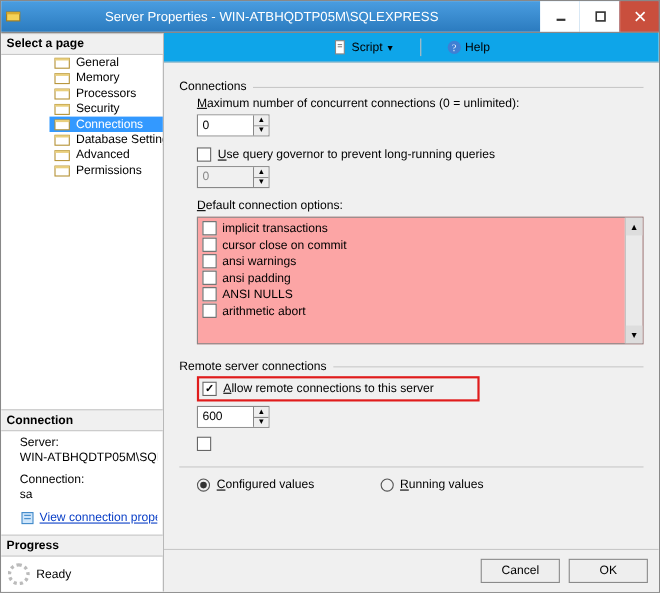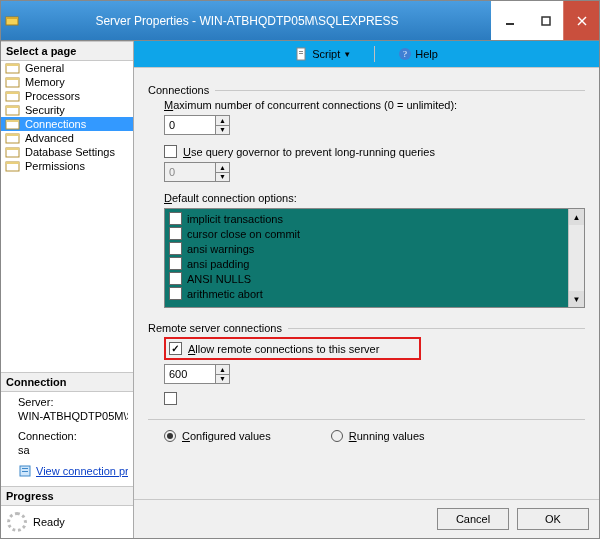--- a/index.html
+++ b/index.html
@@ -12,21 +12,21 @@
     height: 539px;
     border: 1px solid #888;
     display: flex;
     flex-direction: column;
     overflow: hidden;
   }
   
   .titlebar {
     display: flex;
     align-items: center;
-    height: 39px;
+    height: 28px;
     background: linear-gradient(#4a9de0, #2b7bbf);
     color: #fff;
     font-size: 12px;
   }
   .titlebar .icon { width: 22px; display:flex; justify-content:center; }
   .titlebar .title { flex: 1; text-align: center; padding-right: 20px; }
   .winbtns { display: flex; height: 100%; }
   .winbtn {
     width: 36px;
     display: flex;
@@ -39,35 +39,35 @@
   .winbtn.close { background: #c94f3d; color: #fff; }
   
   .content {
     flex: 1;
     display: flex;
     border-top: 1px solid #888;
     overflow: hidden;
     background: #f0f0f0;
   }
   .leftpane {
-    width: 133px;
+    width: 148px;
     display: flex;
     flex-direction: column;
     background: #fff;
     border-right: 1px solid #aaa;
   }
   .pane-header {
     font-weight: bold;
     font-size: 11px;
     background: #f0f0f0;
     border-bottom: 1px solid #c8c8c8;
     border-top: 1px solid #c8c8c8;
     padding: 3px 5px;
   }
-  .leftpane .pages { flex: none; min-height: 150px; }
+  .leftpane .pages { flex: none; min-height: 150px; padding-left: 44px; }
   .page-item {
     display: flex;
     align-items: center;
     gap: 4px;
     padding: 1px 4px;
     white-space: nowrap;
     overflow: hidden;
   }
   .page-item.selected { background: #3399ff; color: #fff; }
   .page-icon { width: 16px; height: 12px; }
@@ -110,31 +110,31 @@
     width: 50px; border: none; padding: 0 4px; font-size: 11px;
   }
   .spinbox.disabled { background:#f0f0f0; }
   .spinbox.disabled input { background:#f0f0f0; color:#888; }
   .spin-btns { display:flex; flex-direction:column; width:14px; border-left:1px solid #888;}
   .spin-btns div { flex:1; display:flex; align-items:center; justify-content:center; font-size:7px; background:#eee; border-bottom:1px solid #888;}
   .spin-btns div:last-child{border-bottom:none;}
   .checkbox { width:13px; height:13px; border:1px solid #666; background:#fff; display:inline-flex; align-items:center; justify-content:center; font-size:10px; line-height:1;}
   .checkbox.checked::after{ content:"✓"; color:#000; font-weight:bold; font-size:10px;}
   .listbox {
-    border:1px solid #888; background:#0f766e; height:100px;
+    border:1px solid #888; background:#fca5a5; height:116px;
     margin: 4px 0 8px 16px; position:relative;
     display:flex;
   }
   .listbox-inner{ flex:1; overflow:hidden; padding:2px 4px;}
   .listbox-row{ display:flex; align-items:center; gap:5px; height:15px;}
   .scrollbar{ width:16px; background:#eaeaea; border-left:1px solid #c0c0c0; display:flex; flex-direction:column;}
   .scrollbar .sbtn{ height:16px; display:flex; align-items:center; justify-content:center; font-size:8px; background:#ddd;}
   .scrollbar .track{flex:1;}
   .highlight-box{
-    border:2px solid #e01c1c; padding: 3px 40px 3px 3px; display:inline-flex; align-items:center; gap:6px;
+    border:2px solid #e01c1c; padding: 3px 40px 3px 3px; display:inline-flex; gap:6px;
     margin-left:16px;
   }
   .radio{ width:12px;height:12px;border:1px solid #555;border-radius:50%; display:inline-flex;align-items:center;justify-content:center;}
   .radio.selected::after{content:"";width:6px;height:6px;border-radius:50%;background:#333;}
   u.accel{text-decoration:underline;}
   
   .buttonbar{
     border-top:1px solid #c8c8c8; padding:8px 10px; display:flex; justify-content:flex-end; gap:8px; background:#f0f0f0;
   }
   .btn{
@@ -213,28 +213,28 @@
               <rect x="1" y="2" width="13" height="9" fill="#fff" stroke="#b59236"></rect>
               <rect x="1" y="2" width="13" height="2" fill="#e9cf7d"></rect>
             </svg></span>
           <span>Connections</span>
         </div>
         <div class="page-item">
           <span class="page-icon"><svg viewBox="0 0 16 12">
               <rect x="1" y="2" width="13" height="9" fill="#fff" stroke="#b59236"></rect>
               <rect x="1" y="2" width="13" height="2" fill="#e9cf7d"></rect>
             </svg></span>
+          <span>Database Settings</span>
+        </div>
+        <div class="page-item">
+          <span class="page-icon"><svg viewBox="0 0 16 12">
+              <rect x="1" y="2" width="13" height="9" fill="#fff" stroke="#b59236"></rect>
+              <rect x="1" y="2" width="13" height="2" fill="#e9cf7d"></rect>
+            </svg></span>
           <span>Advanced</span>
-        </div>
-        <div class="page-item">
-          <span class="page-icon"><svg viewBox="0 0 16 12">
-              <rect x="1" y="2" width="13" height="9" fill="#fff" stroke="#b59236"></rect>
-              <rect x="1" y="2" width="13" height="2" fill="#e9cf7d"></rect>
-            </svg></span>
-          <span>Database Settings</span>
         </div>
         <div class="page-item">
           <span class="page-icon"><svg viewBox="0 0 16 12">
               <rect x="1" y="2" width="13" height="9" fill="#fff" stroke="#b59236"></rect>
               <rect x="1" y="2" width="13" height="2" fill="#e9cf7d"></rect>
             </svg></span>
           <span>Permissions</span>
         </div>
       </div>
 

